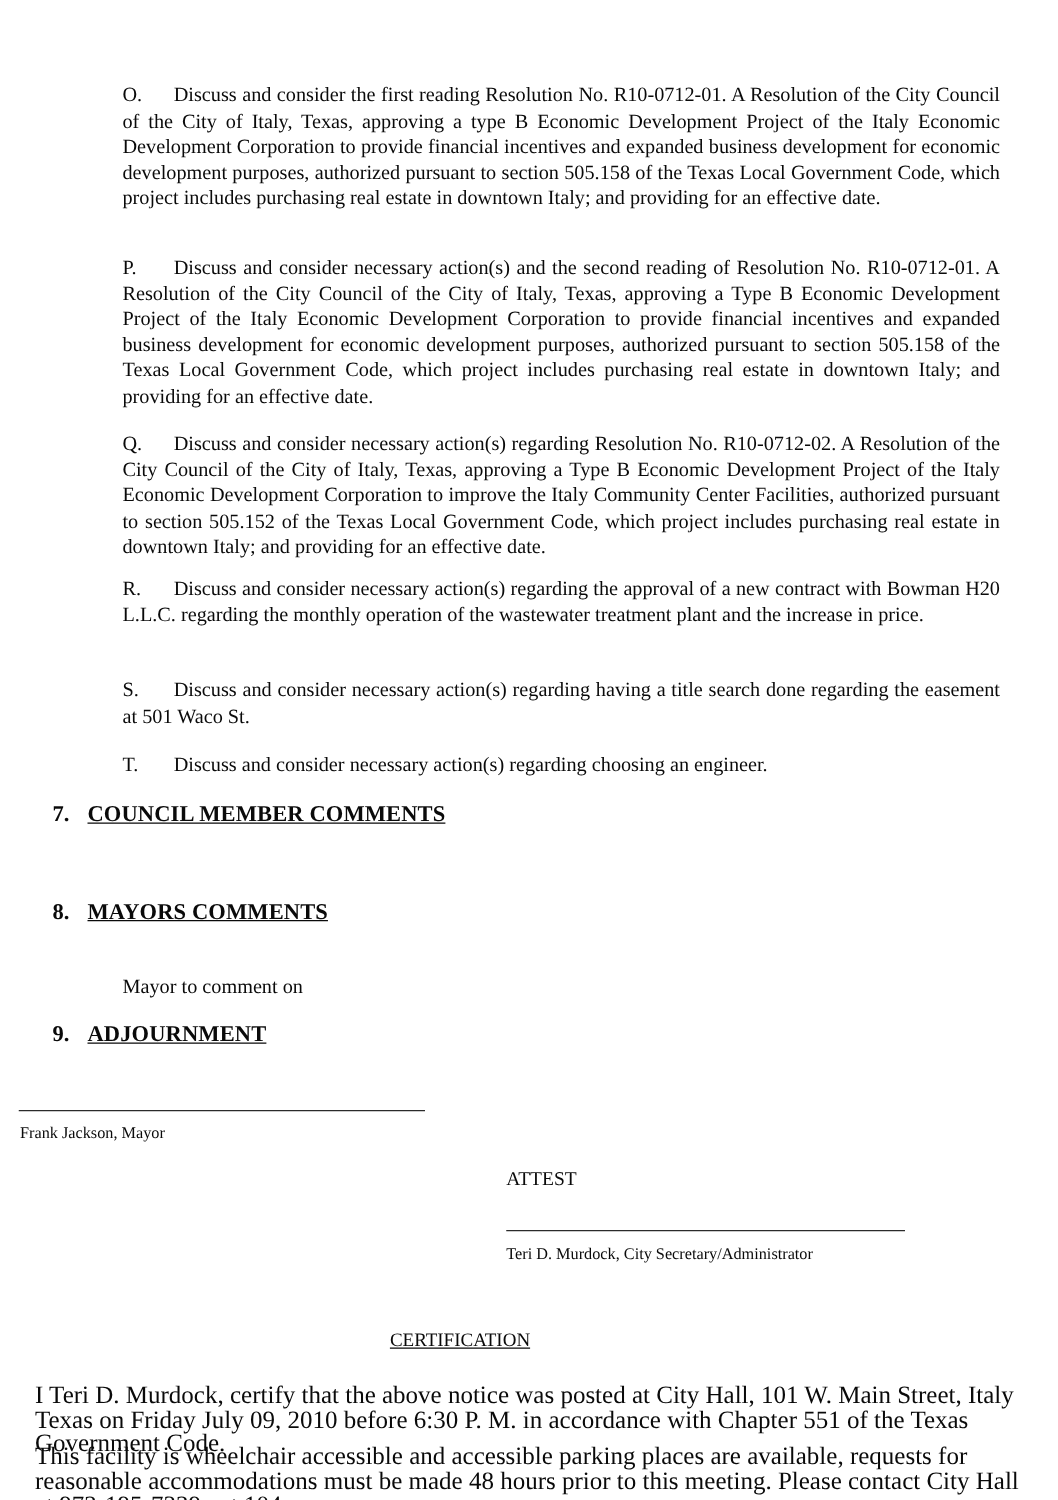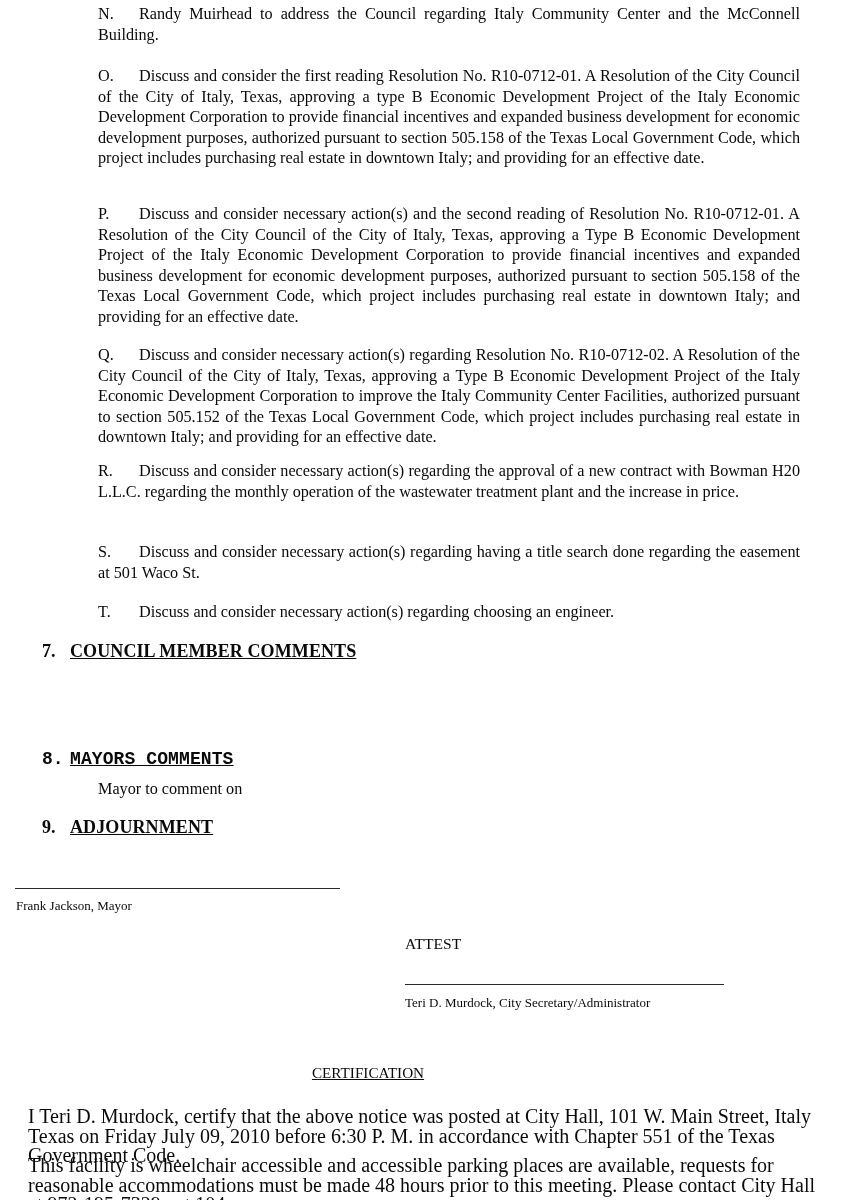--- a/index.html
+++ b/index.html
@@ -98,23 +98,20 @@
     font-size: 20px;
     line-height: 19.5px;
     text-align: left;
   }
 </style>
 </head>
 <body>
 
 <div class="page">
 
-  <div class="item" style="top:4px;">
-    <span class="letter">N.</span><span>Randy Muirhead to address the Council regarding Italy Community Center and the McConnell Building.</span>
-  </div>
 
   <div class="item" style="top:66px;">
     <span class="letter">O.</span><span>Discuss and consider the first reading Resolution No. R10-0712-01. A Resolution of the City Council of the City of Italy, Texas, approving a type B Economic Development Project of the Italy Economic Development Corporation to provide financial incentives and expanded business development for economic development purposes, authorized pursuant to section 505.158 of the Texas Local Government Code, which project includes purchasing real estate in downtown Italy; and providing for an effective date.</span>
   </div>
 
   <div class="item" style="top:204px;">
     <span class="letter">P.</span><span>Discuss and consider necessary action(s) and the second reading of Resolution No. R10-0712-01. A Resolution of the City Council of the City of Italy, Texas, approving a Type B Economic Development Project of the Italy Economic Development Corporation to provide financial incentives and expanded business development for economic development purposes, authorized pursuant to section 505.158 of the Texas Local Government Code, which project includes purchasing real estate in downtown Italy; and providing for an effective date.</span>
   </div>
 
   <div class="item" style="top:345px;">
@@ -130,21 +127,21 @@
   </div>
 
   <div class="item" style="top:602px; text-align:left;">
     <span class="letter">T.</span><span>Discuss and consider necessary action(s) regarding choosing an engineer.</span>
   </div>
 
   <div class="section" style="top:641px;">
     <span class="num">7.</span><span class="heading">COUNCIL MEMBER COMMENTS</span>
   </div>
 
-  <div class="section" style="top:749px;font-family:Liberation Mono, monospace;">
+  <div class="section" style="top:719px;">
     <span class="num">8.</span><span class="heading">MAYORS COMMENTS</span>
   </div>
   <div class="body-line" style="top:779px;">Mayor to comment on</div>
 
   <div class="section" style="top:817px;">
     <span class="num">9.</span><span class="heading">ADJOURNMENT</span>
   </div>
 
   <div class="rule" style="left:15px; top:888px; width:325px;"></div>
   <div class="sig-name" style="left:16px; top:896px;">Frank Jackson, Mayor</div>

